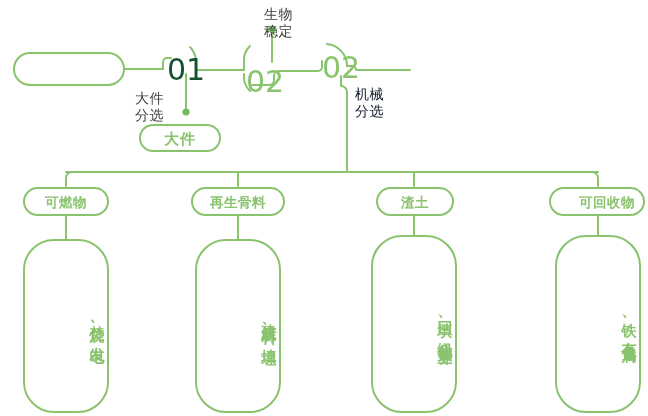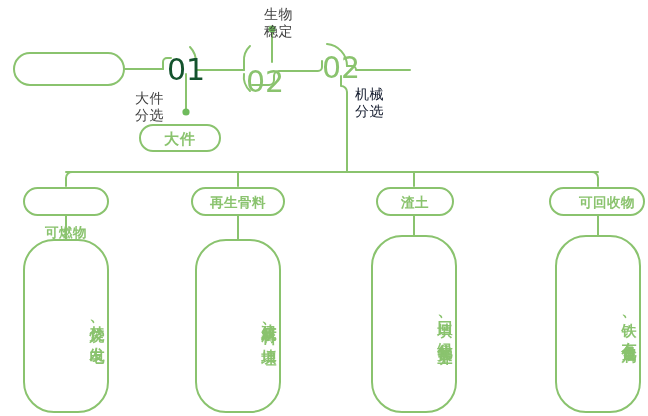--- a/index.html
+++ b/index.html
@@ -148,21 +148,21 @@
 
   <div class="lbl proc-label" style="left: 135px; top: 90px; color: rgb(63, 63, 63);">大件
 分选</div>
   <div class="lbl proc-label" style="left: 264px; top: 6px; color: rgb(63, 63, 63);">生物
 稳定</div>
   <div class="lbl proc-label" style="left: 355px; top: 86px; color: #0f172a;">机械
 分选</div>
 
   <div class="pill-text" style="left: 140px; top: 130px; width: 80px; color: rgb(138, 195, 110);">大件</div>
 
-  <div class="pill-text small" style="left: 24px; top: 194px; width: 84px; color: rgb(138, 195, 110); margin-top: 30px;">可燃物</div>
+  <div class="pill-text small" style="left: 24px; top: 194px; width: 84px; color: rgb(138, 195, 110);">可燃物</div>
   <div class="pill-text small" style="left: 192px; top: 194px; width: 92px; color: rgb(138, 195, 110);">再生骨料</div>
   <div class="pill-text small" style="left: 377px; top: 194px; width: 76px; color: rgb(138, 195, 110);">渣土</div>
   <div class="pill-text small" style="left: 560px; top: 194px; width: 94px; color: rgb(138, 195, 110);">可回收物</div>
 
   <div class="vtext" style="left: 24px; top: 240px; width: 84px; height: 172px; color: rgb(138, 195, 110);">焚烧、发电</div>
   <div class="vtext" style="left: 196px; top: 240px; width: 84px; height: 172px; color: rgb(138, 195, 110);">建筑材料、填埋</div>
   <div class="vtext" style="left: 372px; top: 236px; width: 84px; height: 176px; color: rgb(138, 195, 110);">回填、绿化营养土</div>
   <div class="vtext" style="left: 556px; top: 236px; width: 84px; height: 176px; color: rgb(138, 195, 110);">铁、有色金属</div>
 
 </div>

